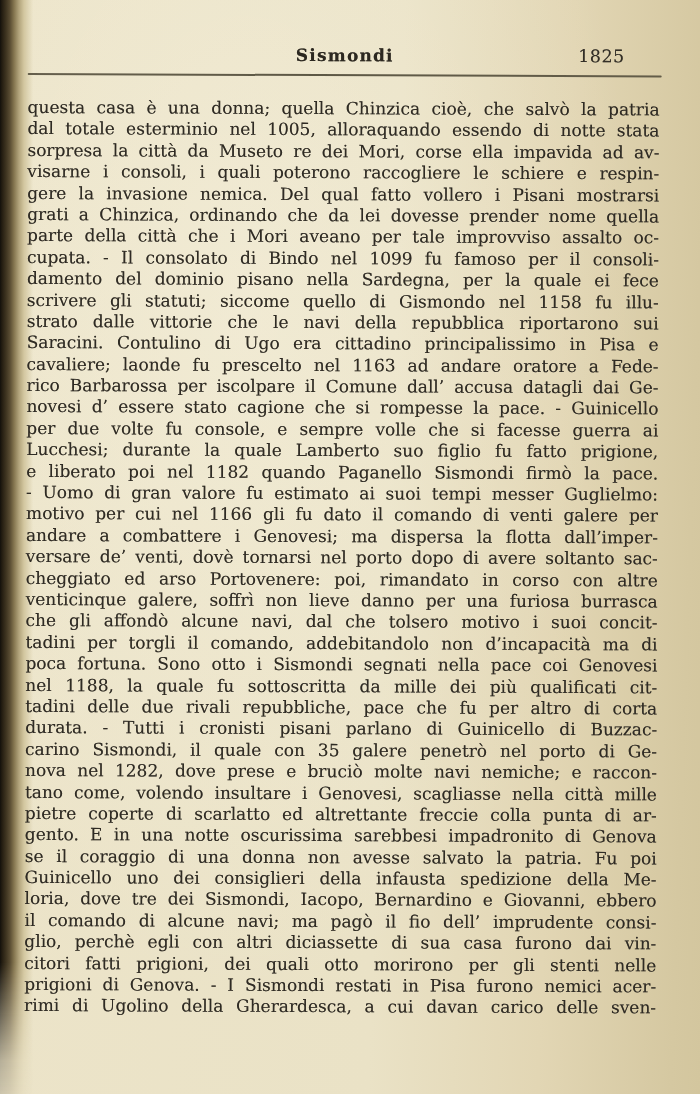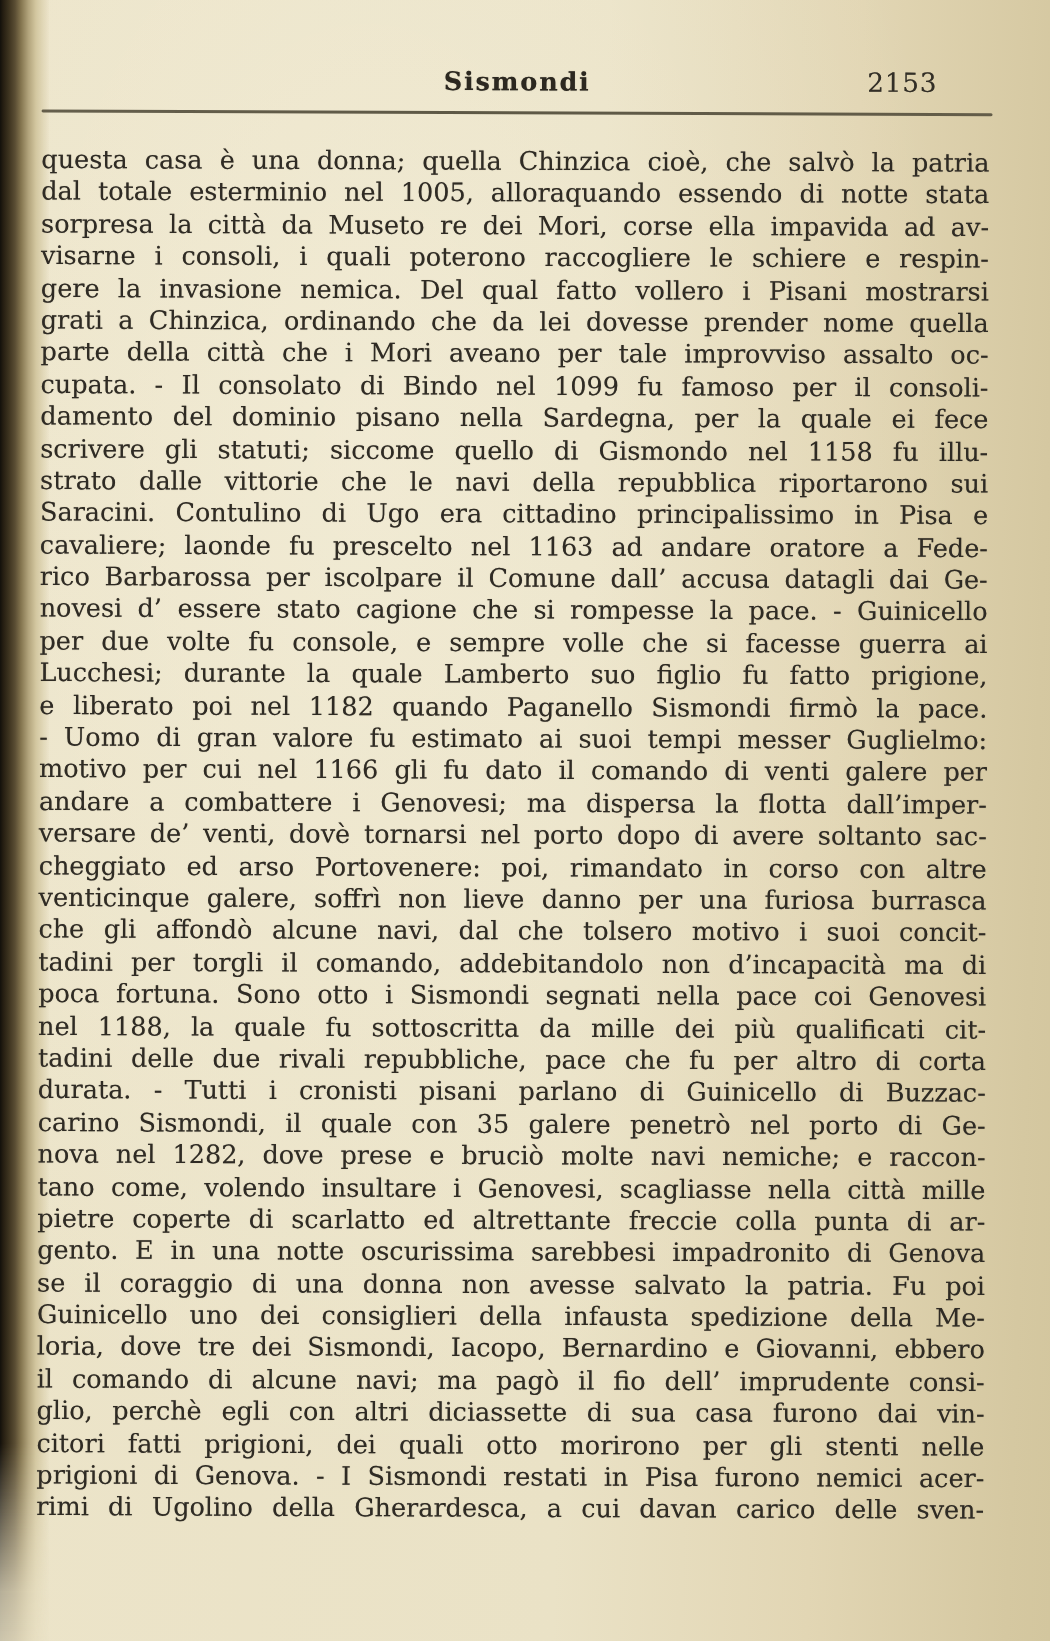--- a/index.html
+++ b/index.html
@@ -52,21 +52,21 @@
   }
 </style>
 </head>
 <body>
 
 <div class="page">
   <div class="binding"></div>
   <div class="content">
     <div class="running-header">
       <div class="header-title">Sismondi</div>
-      <div class="page-number">2153</div>
+      <div class="page-number">1825</div>
     </div>
     <div class="header-rule"></div>
     <div class="text-block">
         <div class="line">questa casa è una donna; quella Chinzica cioè, che salvò la patria</div>
         <div class="line">dal totale esterminio nel 1005, alloraquando essendo di notte stata</div>
         <div class="line">sorpresa la città da Museto re dei Mori, corse ella impavida ad av-</div>
         <div class="line">visarne i consoli, i quali poterono raccogliere le schiere e respin-</div>
         <div class="line">gere la invasione nemica. Del qual fatto vollero i Pisani mostrarsi</div>
         <div class="line">grati a Chinzica, ordinando che da lei dovesse prender nome quella</div>
         <div class="line">parte della città che i Mori aveano per tale improvviso assalto oc-</div>

